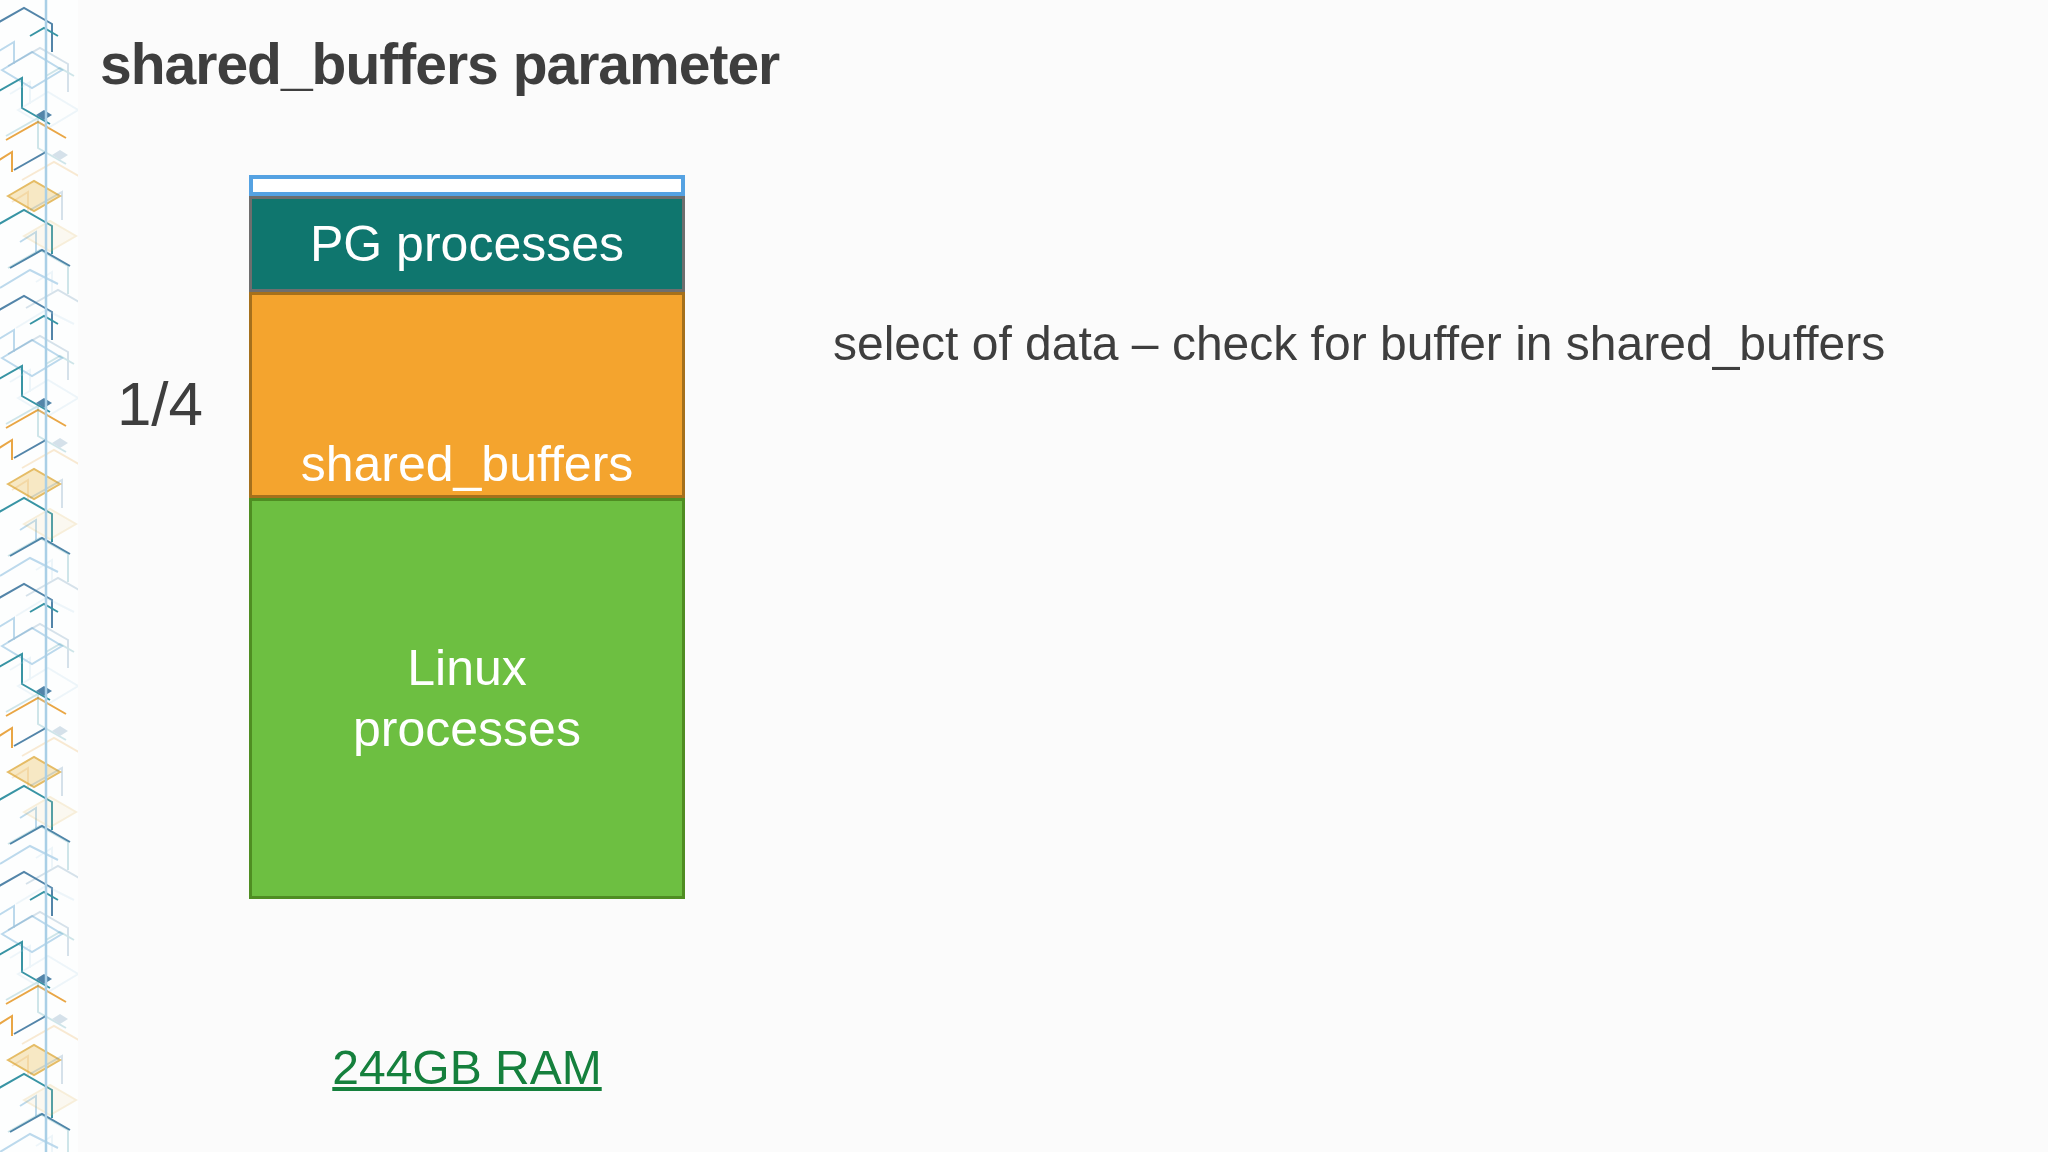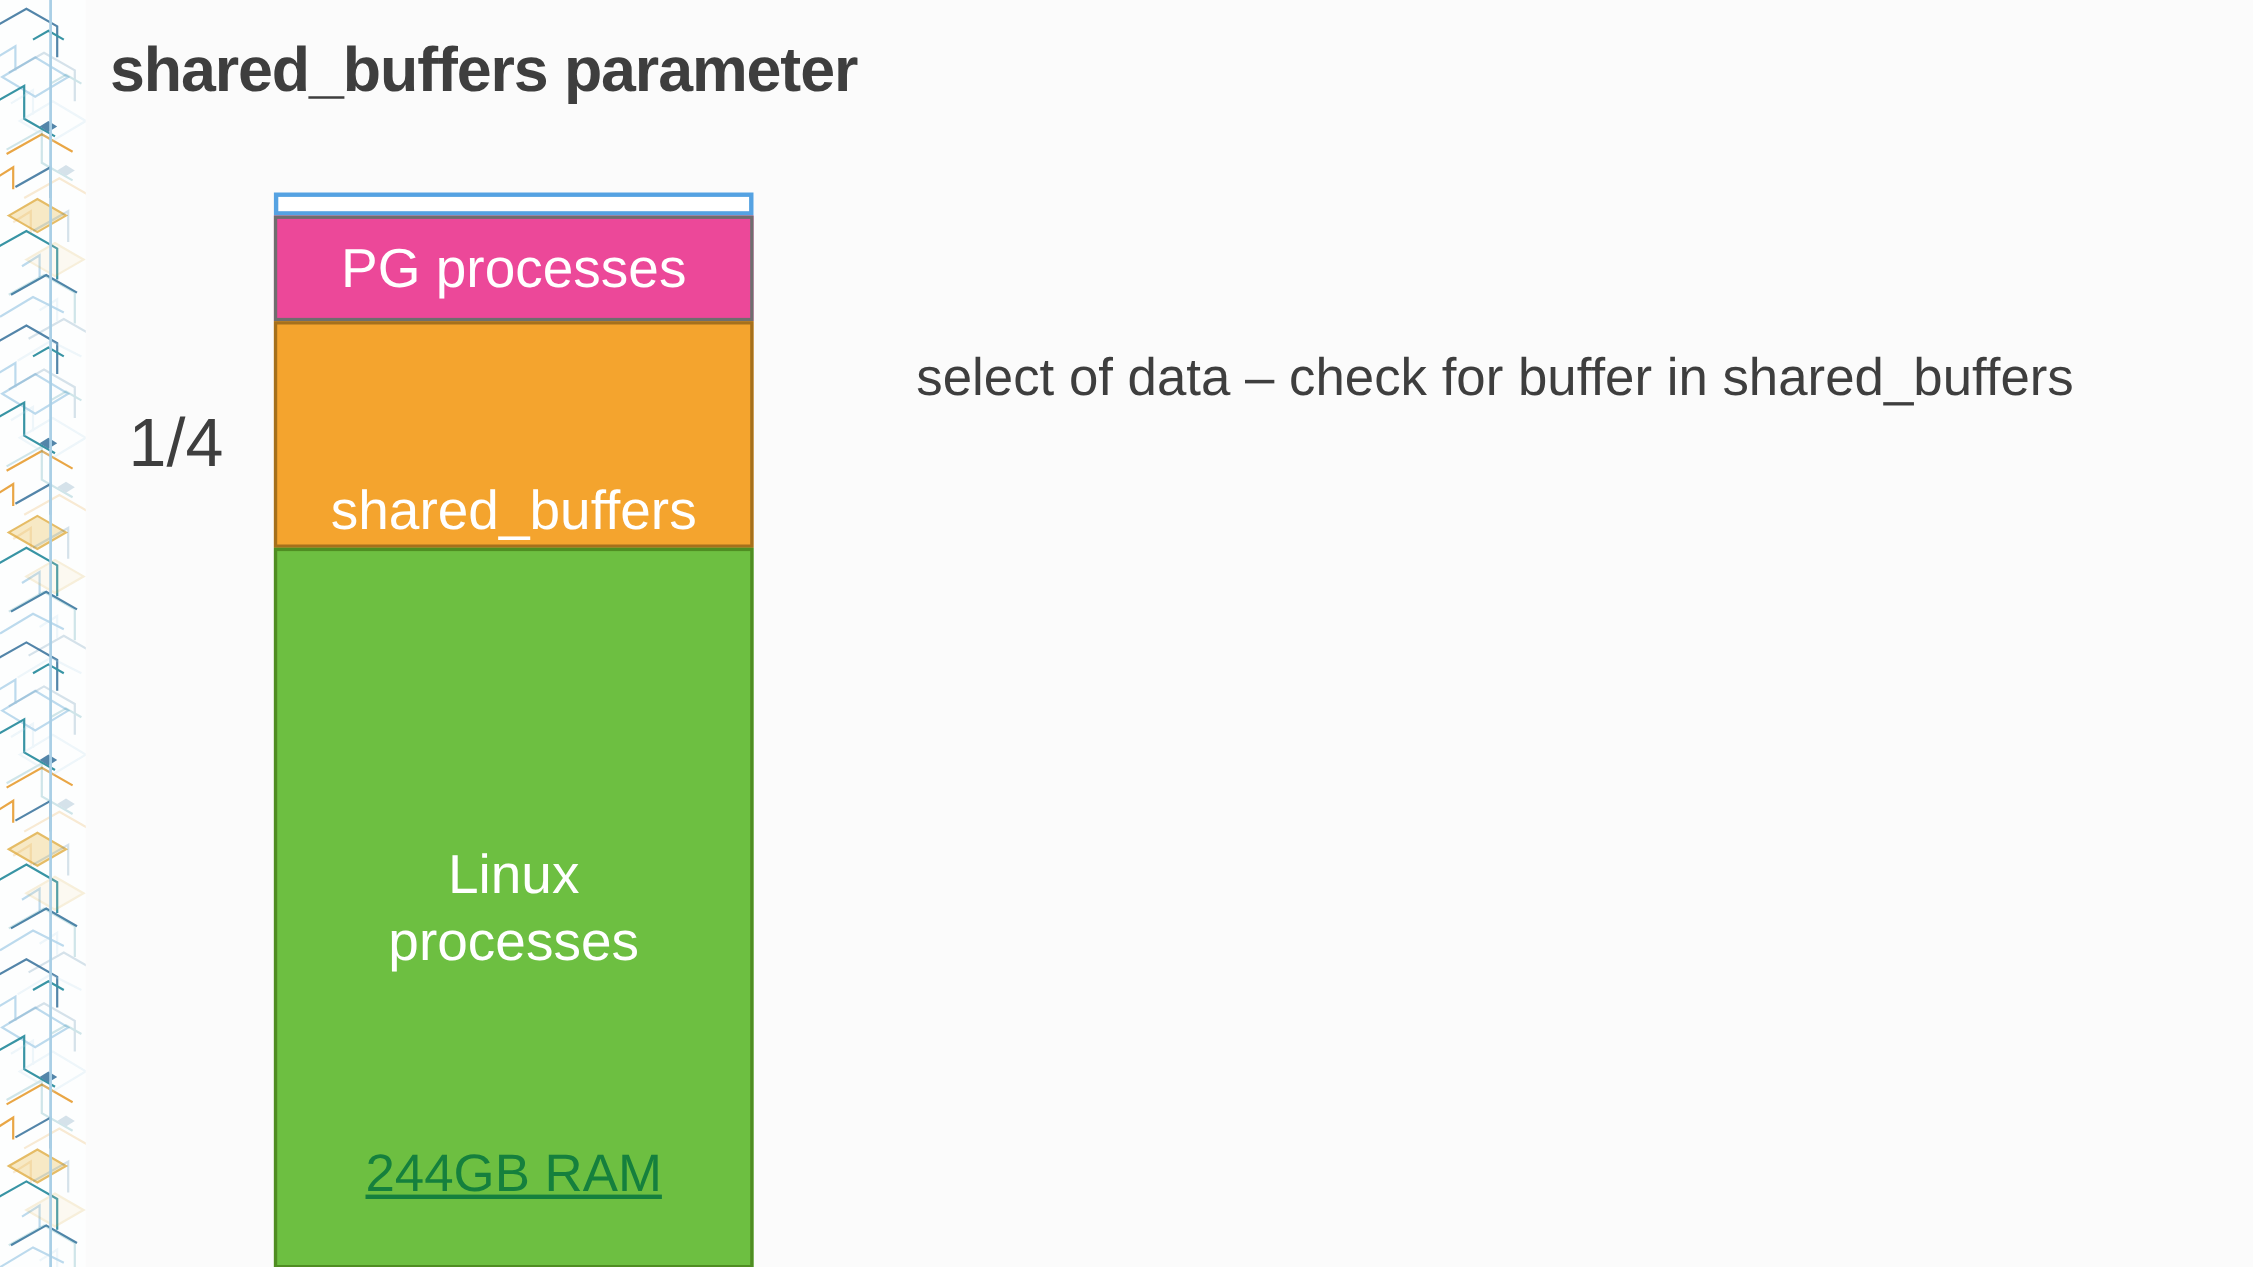--- a/index.html
+++ b/index.html
@@ -56,32 +56,32 @@
     font-size: 50px;
     line-height: 1.22;
   }
   .seg-free {
     height: 21px;
     background: #ffffff;
     border: 4px solid #55a2e2;
   }
   .seg-gray {
     height: 96px;
-    background: #ec4899;
+    background: #0f766e;
     border: 3px solid #6e6e6e;
   }
   .seg-orange {
     height: 206px;
     background: #f4a42e;
     border: 3px solid #a5701c;
     align-items: flex-end;
     padding-top: 58px;
   }
   .seg-green {
-    height: 655px;
+    height: 401px;
     background: #6dbf41;
     border: 3px solid #4f8d22;
     flex-direction: column;
   }
 
   .fraction-label {
     position: absolute;
     left: 80px;
     top: 368px;
     width: 160px;

